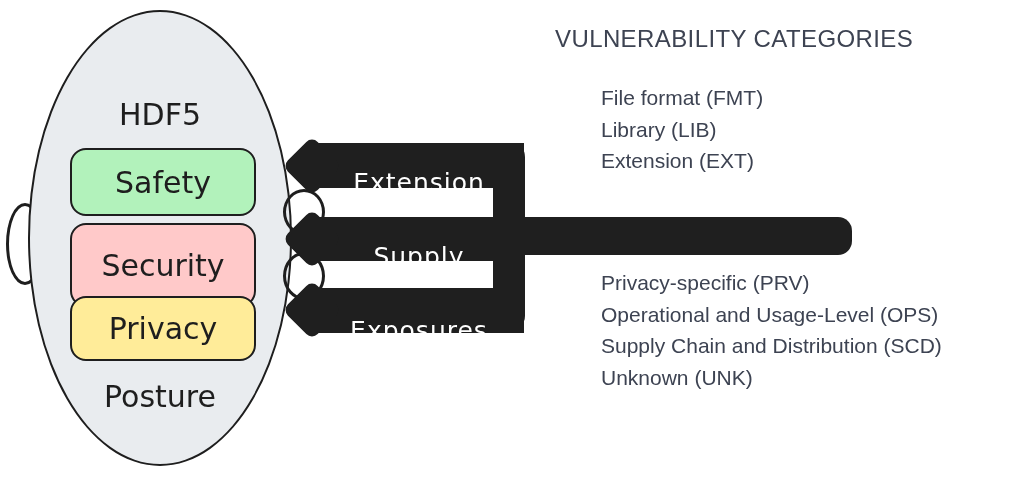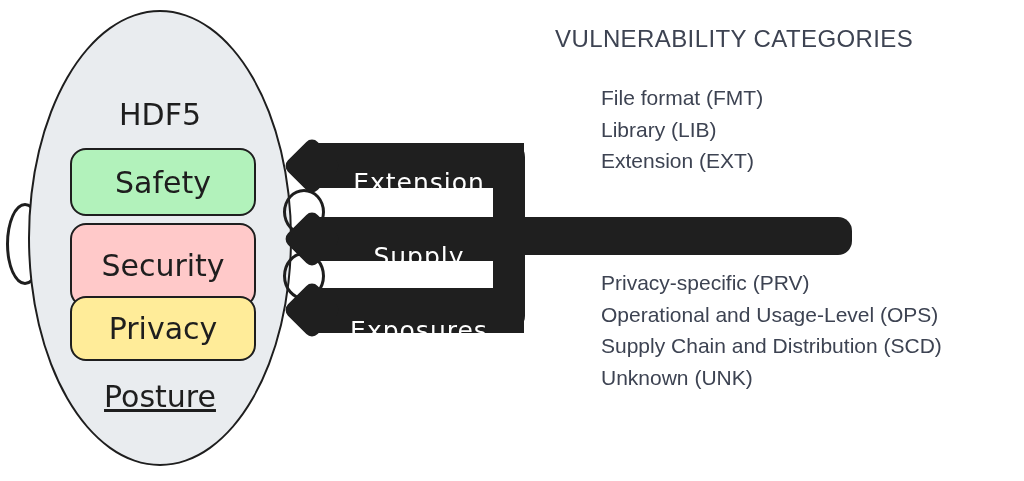--- a/index.html
+++ b/index.html
@@ -39,21 +39,21 @@
     font-weight: 500;
     margin-top: 17px;
   }
 
   .ellipse-title {
     left: 28px; top: 80px; width: 264px;
     text-align: center; font-size: 30px; z-index: 3;
   }
   .ellipse-subtitle {
     left: 28px; top: 362px; width: 264px;
-    text-align: center; font-size: 30px; z-index: 3; text-decoration: underline;
+    text-align: center; font-size: 30px; z-index: 3;
   }
 
   .pill {
     left: 70px; width: 186px;
     border: 2.5px solid var(--c-stroke, #1e1e1e);
     border-radius: 16px;
     z-index: 3;
     display: flex; align-items: center; justify-content: center;
     font-size: 30px;
     box-sizing: border-box;

